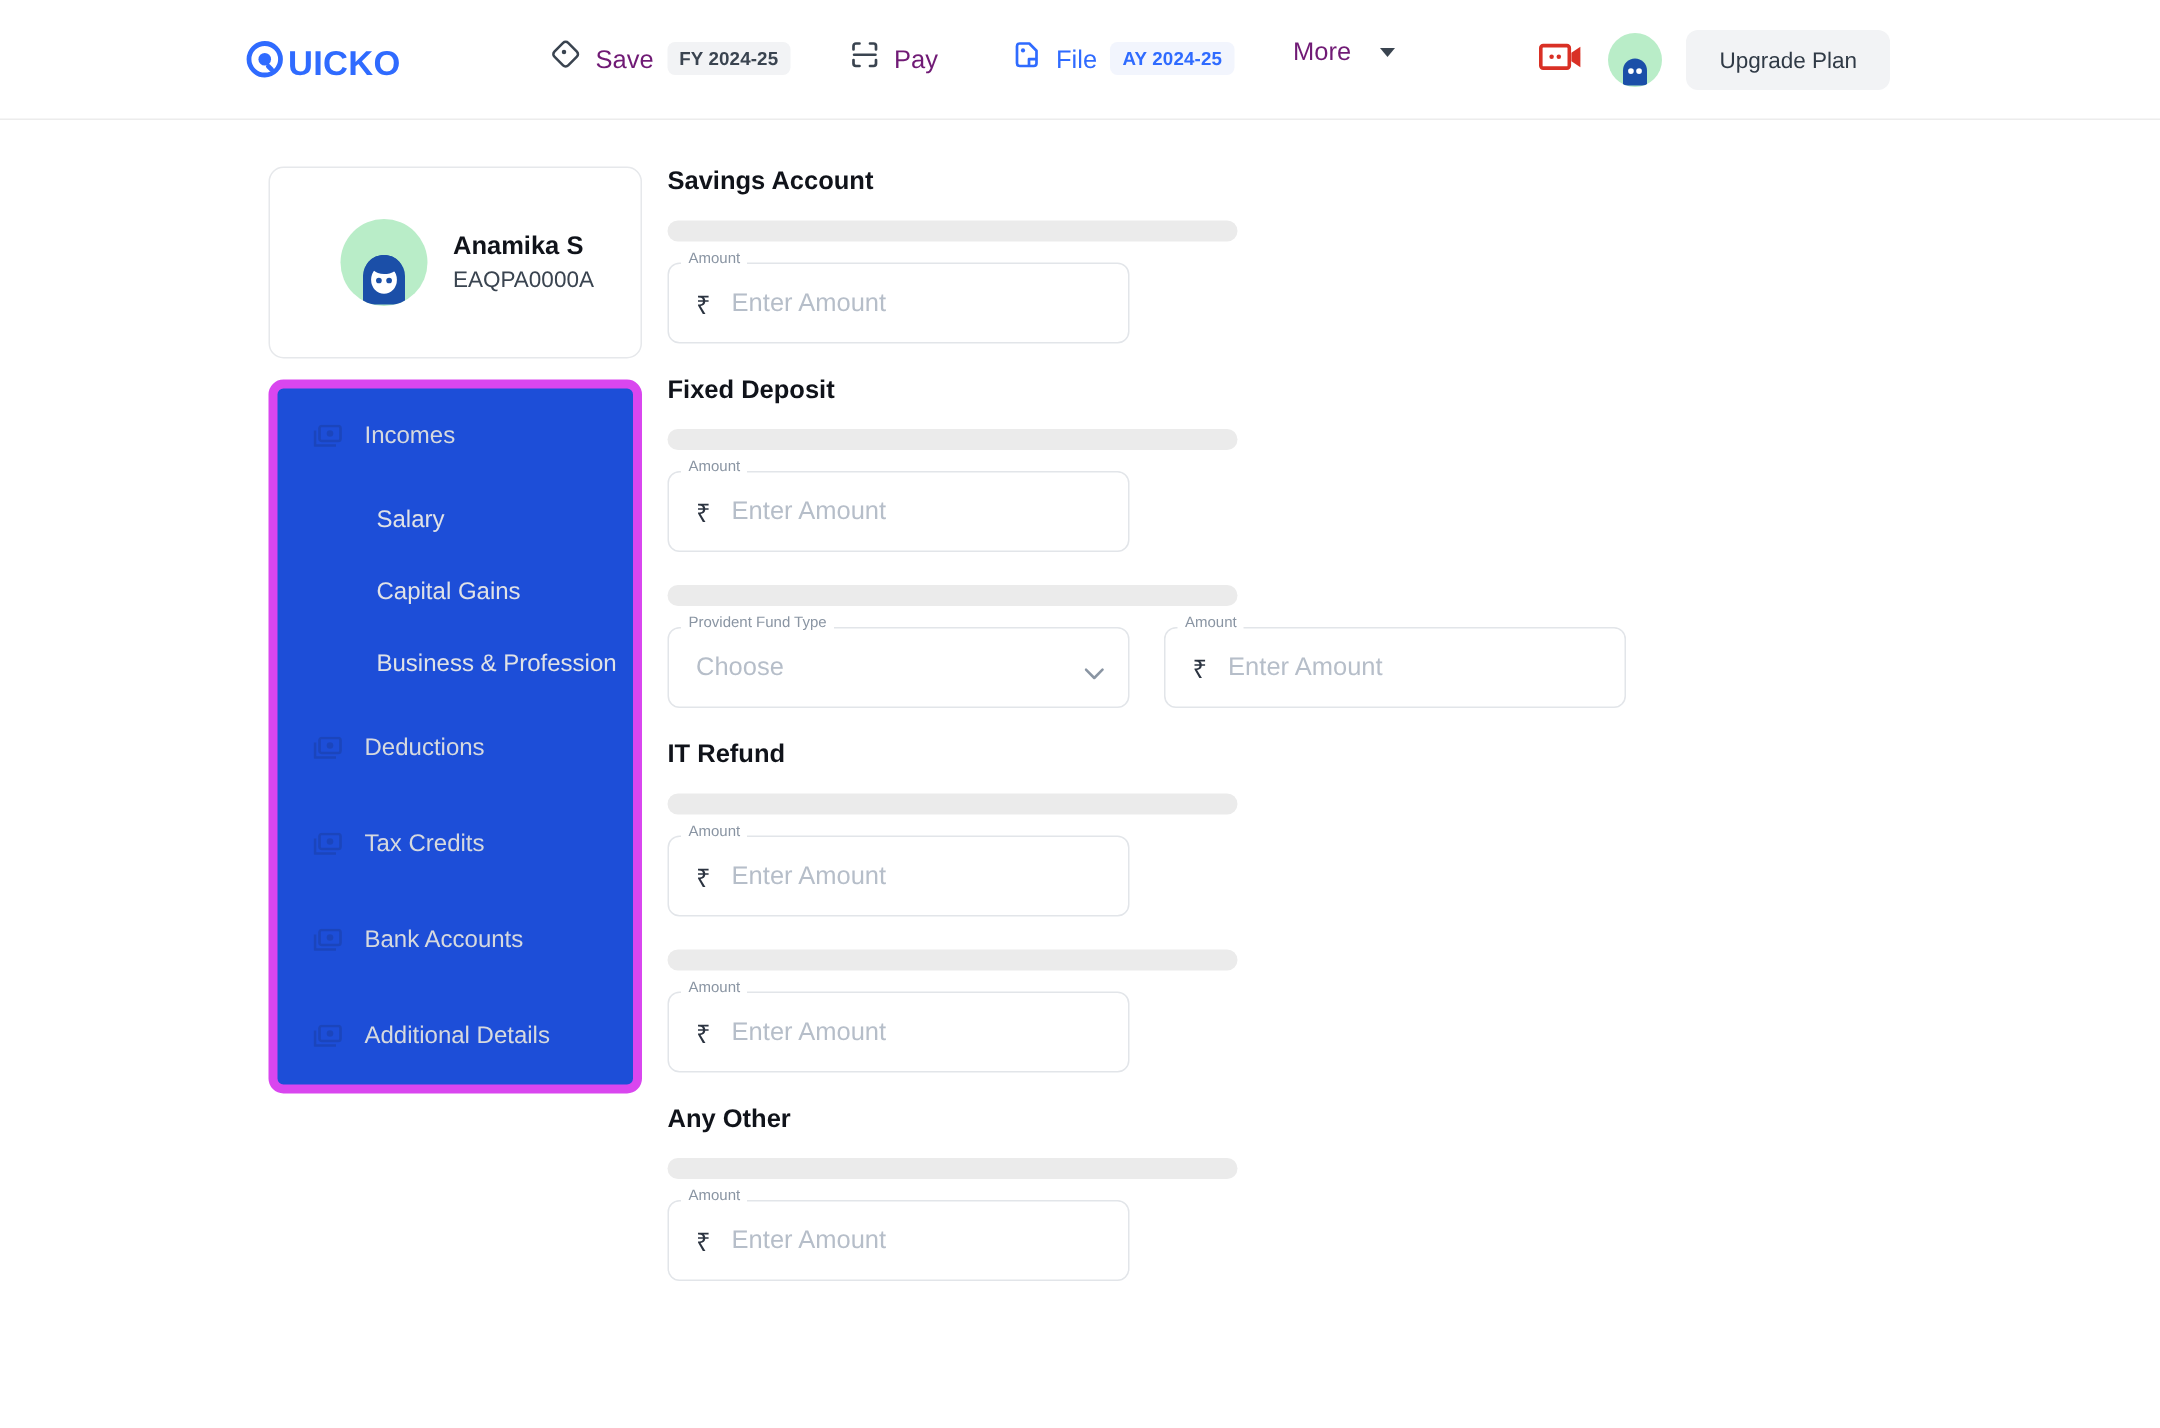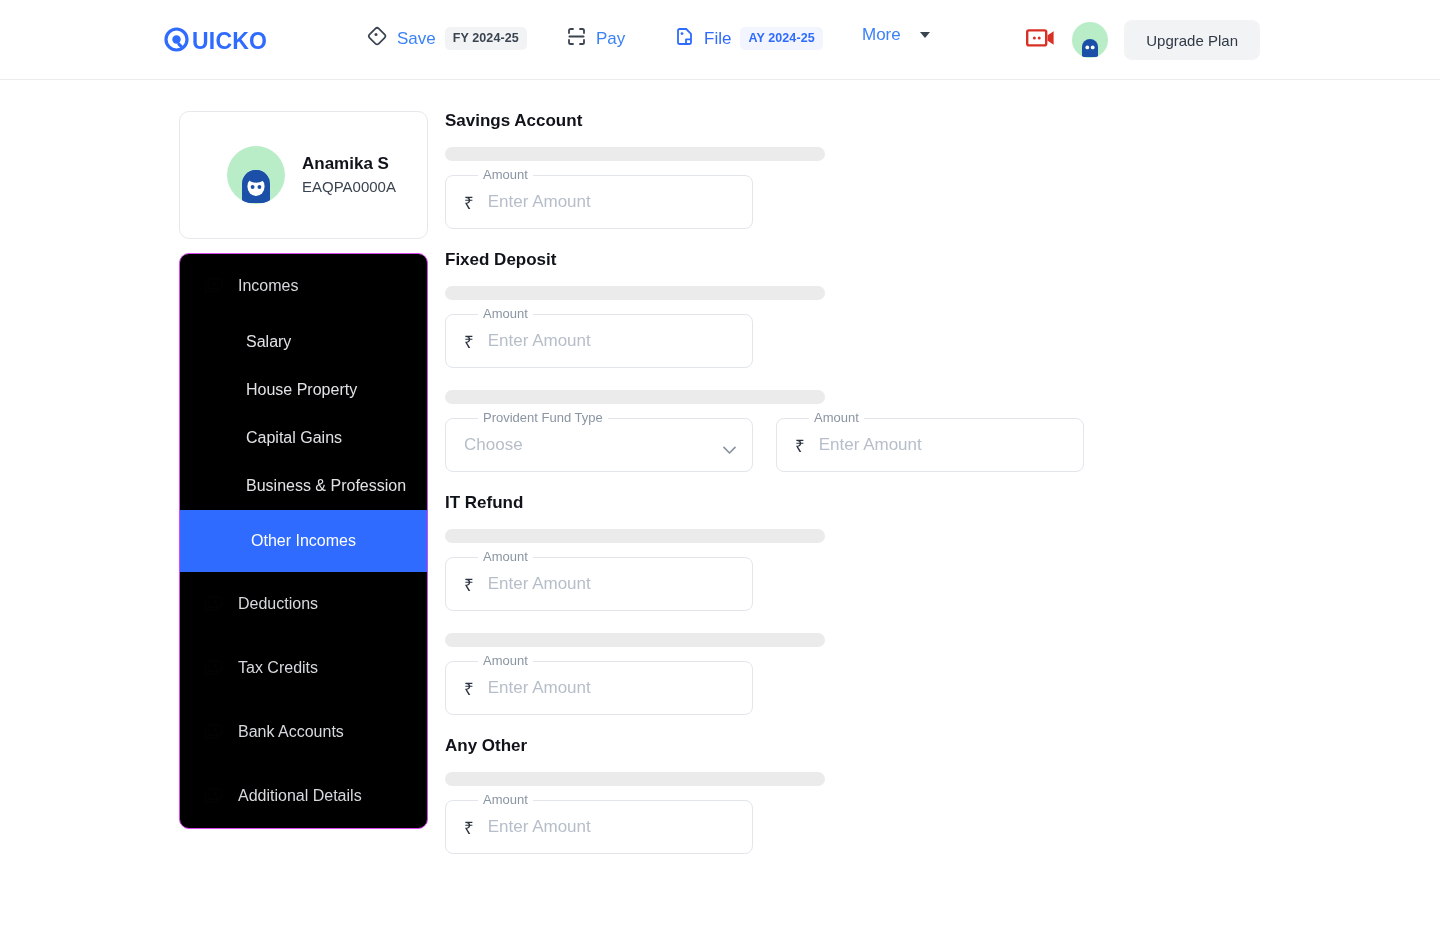--- a/index.html
+++ b/index.html
@@ -26,21 +26,21 @@
   .logo-text {
     font-size: 23px; font-weight: 700; color: #2f6bff;
     letter-spacing: 0.2px; line-height: 1;
   }
 
   .nav-item {
     position: absolute; top: 26px;
     display: flex; align-items: center; gap: 9px;
     cursor: pointer;
   }
-  .nav-label { font-size: 17px; color: #3b82f6; line-height: 1; }
+  .nav-label { font-size: 17px; color: #701a75; line-height: 1; }
   .nav-label.active { color: #2f6bff; }
   .badge {
     font-size: 12.5px; font-weight: 600; color: #3a4450;
     background: #f2f3f5; border-radius: 5px;
     padding: 5px 8px; line-height: 1; letter-spacing: 0.1px;
   }
   .badge.blue { color: #2f6bff; background: #f2f5fd; }
 
   .nav-save { left: 367px; }
   .nav-pay  { left: 566px; }
@@ -83,22 +83,22 @@
   .avatar-lg {
     width: 58px; height: 58px; border-radius: 50%;
     background: #b9edc8; flex: none;
     display: flex; align-items: flex-end; justify-content: center;
     overflow: hidden;
   }
   .user-name { font-size: 17px; font-weight: 700; color: #10131a; line-height: 1.35; }
   .user-pan  { font-size: 15px; color: #3a4450; line-height: 1.4; }
 
   .nav-card {
-    margin-top: 14px; border: 1px solid #d946ef;
-    border-radius: 10px; background: #000000; overflow: hidden;
+    margin-top: 14px; border: 6px solid #d946ef;
+    border-radius: 10px; background: #1d4ed8; overflow: hidden;
   }
   .nav-row {
     height: 64px; display: flex; align-items: center;
     gap: 15px; padding-left: 24px; cursor: pointer;
   }
   .nav-row .icon { flex: none; opacity: .14; display: flex; }
   .nav-row .txt { font-size: 16px; color: #d6d9de; }
   .nav-sub { height: 48px; padding-left: 66px; }
   .nav-sub .txt { font-size: 16px; color: #e0e2e6; }
   .nav-row.selected { background: #2f6bff; height: 62px; justify-content: center; padding-left: 0; }
@@ -116,23 +116,23 @@
     margin-bottom: 14px;
   }
   .fields { display: flex; gap: 23px; }
   .field {
     position: relative; width: 308px; height: 54px;
     border: 1px solid #e2e5e9; border-radius: 8px;
     display: flex; align-items: center; padding: 0 18px;
     background: #fff;
   }
   .field .flabel {
-    position: absolute; top: -8px; left: 32px;
+    position: absolute; top: -8px; left: 8px;
     background: #fff; padding: 0 5px;
-    font-size: 13px; color: #8a95a3; line-height: 1;
+    font-size: 10px; color: #8a95a3; line-height: 1;
   }
   .rupee { font-size: 17px; color: #2b3340; margin-right: 14px; }
   .ph { font-size: 17px; color: #b6bec9; }
   .chev {
     position: absolute; right: 18px; top: 50%;
     margin-top: -4px; width: 11px; height: 11px;
   }
 </style>
 </head>
 <body>
@@ -241,30 +241,24 @@
             <path d="M1 4v10h14" fill="none" stroke="#101418" stroke-width="1.8" stroke-linejoin="round"></path>
           </svg>
         </span>
         <span class="txt">Incomes</span>
       </div>
 
       <div class="nav-row nav-sub">
         <span class="txt">Salary</span>
       </div>
       <div class="nav-row nav-sub">
-        <span class="txt">House Property</span>
-      </div>
-      <div class="nav-row nav-sub">
         <span class="txt">Capital Gains</span>
       </div>
       <div class="nav-row nav-sub">
         <span class="txt">Business &amp; Profession</span>
-      </div>
-      <div class="nav-row selected">
-        <span class="txt">Other Incomes</span>
       </div>
 
       <div class="nav-row">
         <span class="icon">
           <svg width="19" height="16" viewBox="0 0 19 16">
             <rect x="4" y="1" width="14" height="10" rx="1.5" fill="none" stroke="#101418" stroke-width="1.8"></rect>
             <circle cx="11" cy="6" r="2.2" fill="#101418"></circle>
             <path d="M1 4v10h14" fill="none" stroke="#101418" stroke-width="1.8" stroke-linejoin="round"></path>
           </svg>
         </span>

